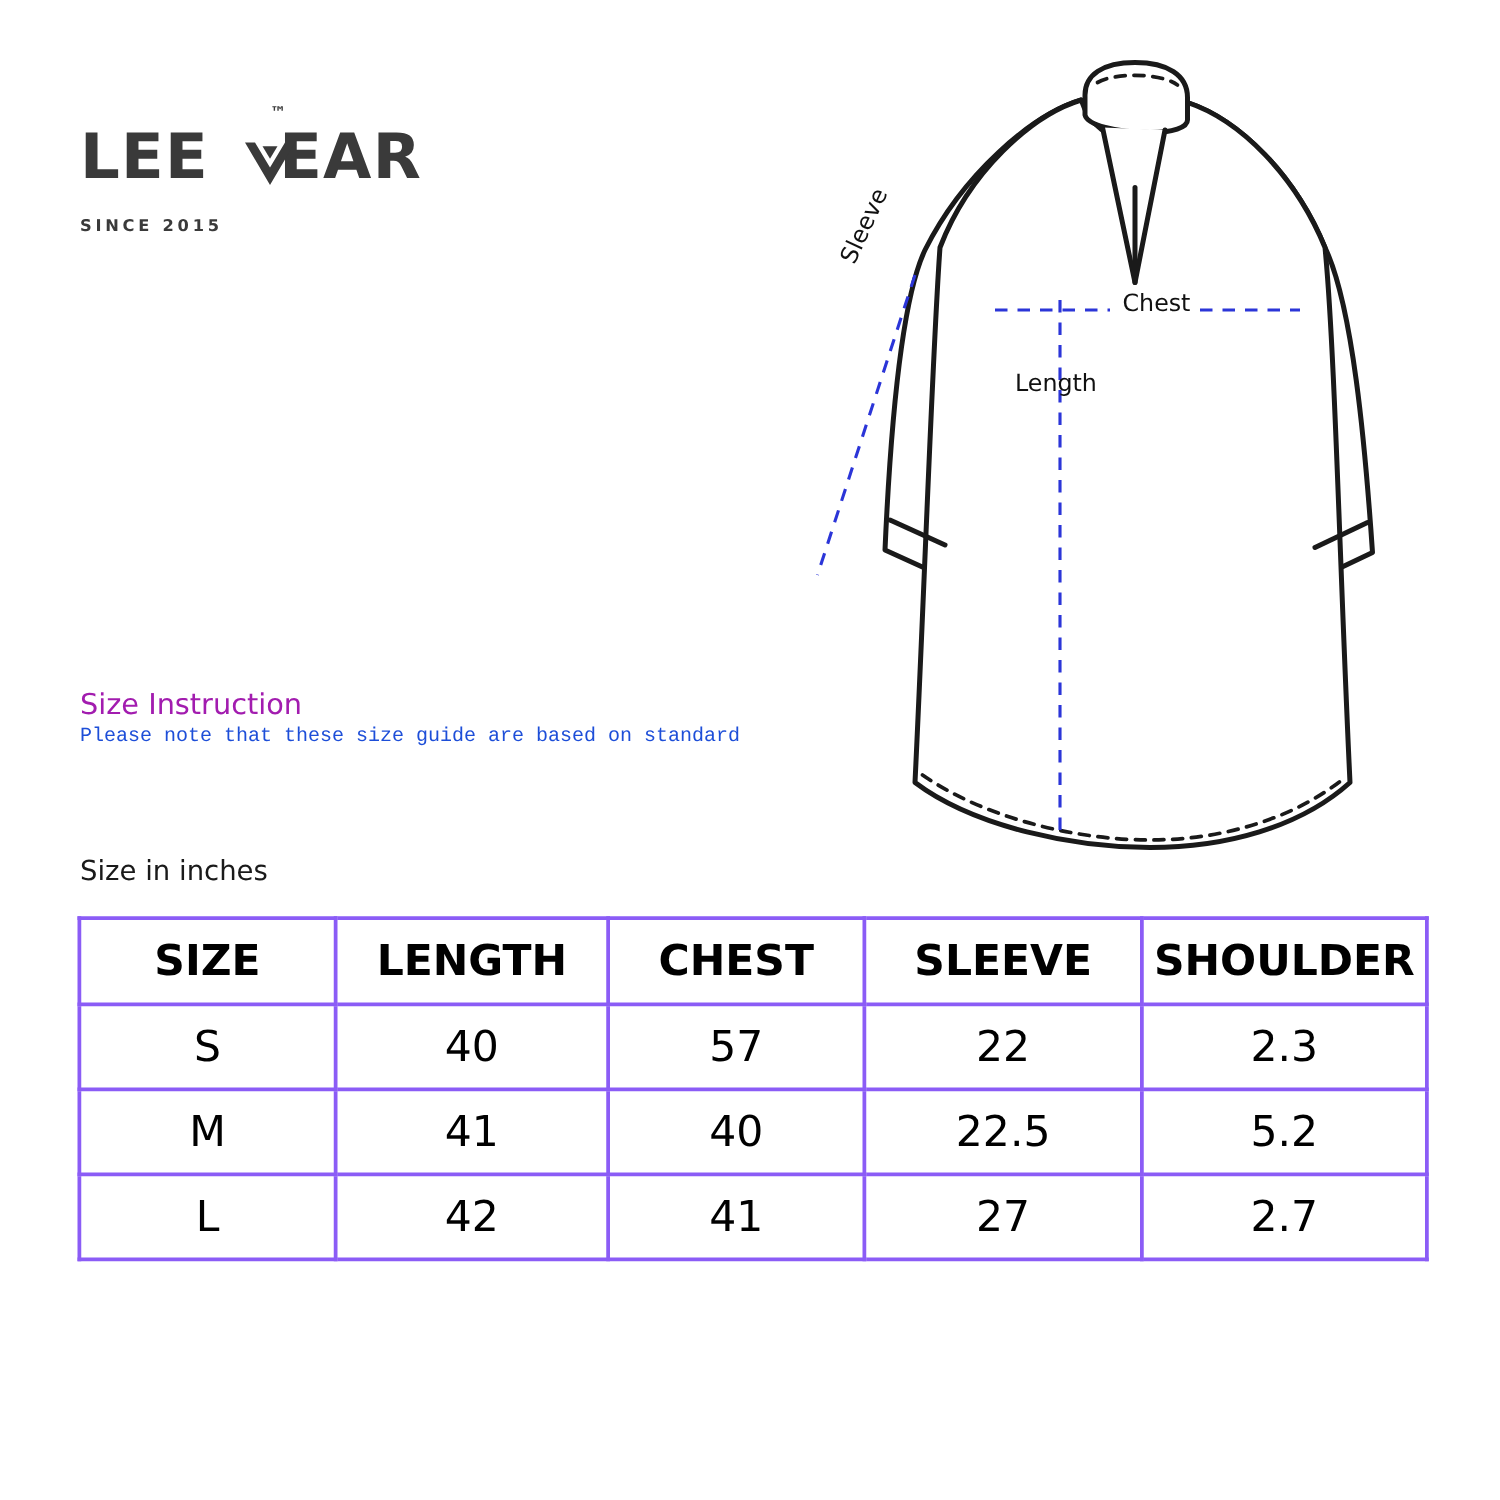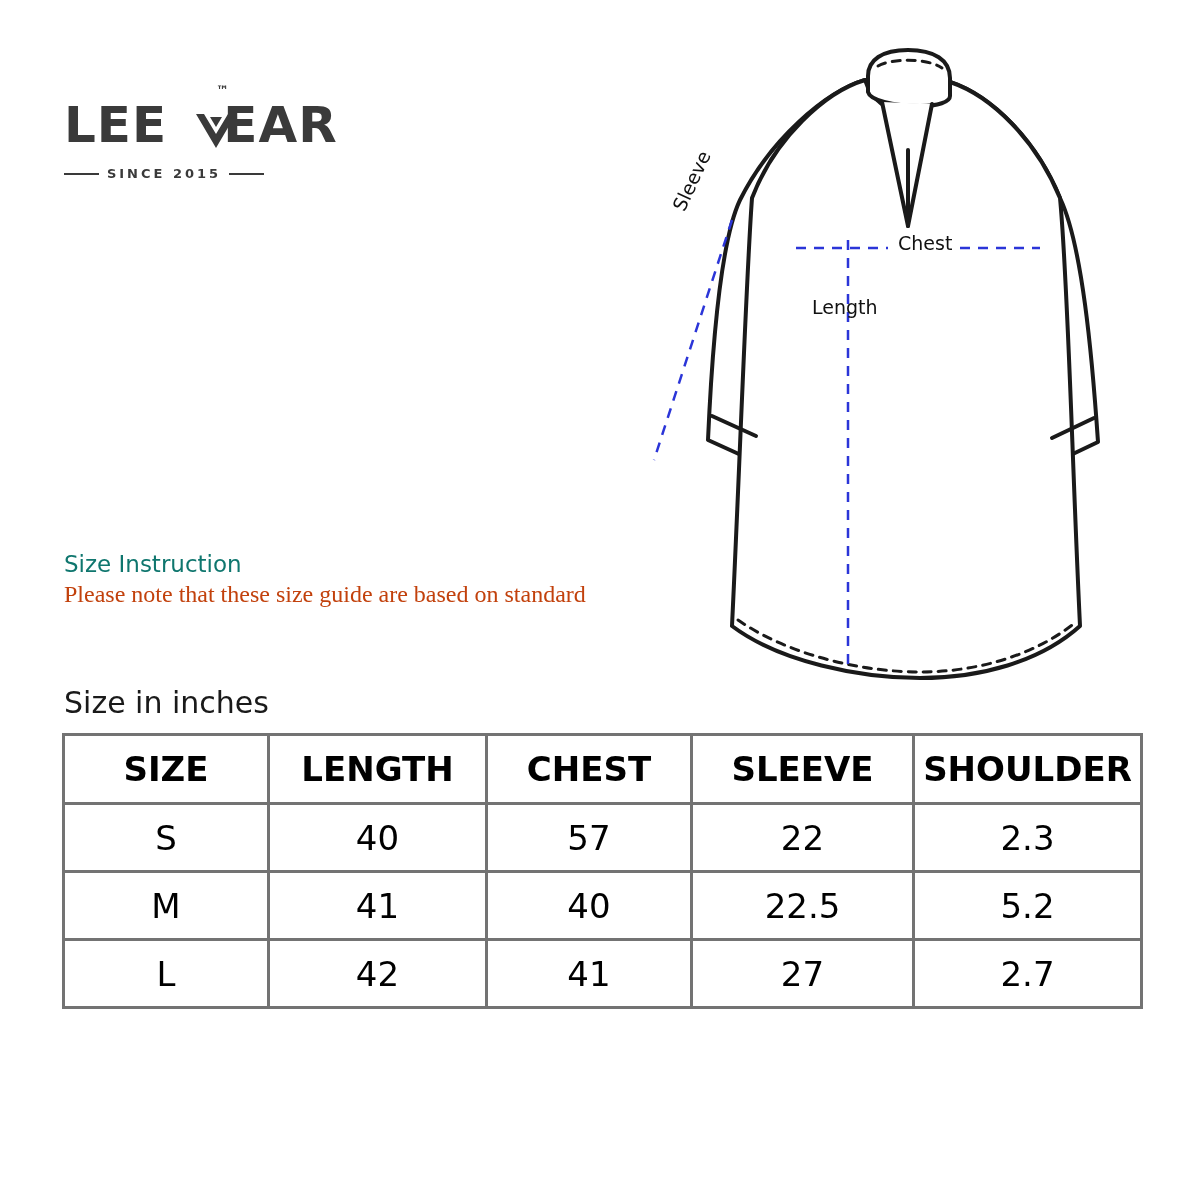--- a/index.html
+++ b/index.html
@@ -46,23 +46,23 @@
   .brand-mark {
     position: absolute;
     left: 130px;
     top: 8px;
     width: 44px;
     height: 40px;
   }
   .brand-since {
     margin-top: 16px;
     display: flex;
-    align-items: center;
     gap: 8px;
     width: 200px;
+    flex-direction: column;
   }
   .brand-since .rule {
     flex: 1;
     height: 2px;
     background: #3a3a3a;
   }
   .brand-since .txt {
     font-family: "DejaVu Sans", sans-serif;
     font-size: 13px;
     font-weight: bold;
@@ -74,50 +74,50 @@
   
   .instruction {
     position: absolute;
     left: 64px;
     top: 550px;
     width: 660px;
   }
   .instruction .heading {
     font-family: "DejaVu Sans", sans-serif;
     font-size: 23px;
-    color: #0f766e;
+    color: #a21caf;
     line-height: 1.28;
   }
   .instruction .body {
-    font-family: Liberation Serif, serif;
-    font-size: 24px;
-    color: #c2410c;
+    font-family: Liberation Mono, monospace;
+    font-size: 16px;
+    color: #1d4ed8;
     line-height: 1.28;
   }
   .size-in-inches {
     position: absolute;
     left: 64px;
     top: 685px;
     font-family: "DejaVu Sans", sans-serif;
-    font-size: 30px;
+    font-size: 22px;
     color: #1a1a1a;
   }
 
   
   table.size-table {
     position: absolute;
     left: 62px;
     top: 733px;
     width: 1078px;
     border-collapse: collapse;
     table-layout: fixed;
   }
   table.size-table th,
   table.size-table td {
-    border: 3px solid #737373;
+    border: 3px solid #8b5cf6;
     text-align: center;
     font-family: "DejaVu Sans", sans-serif;
     color: #000000;
   }
   table.size-table th {
     font-size: 34px;
     font-weight: bold;
     height: 66px;
     padding: 0;
   }

